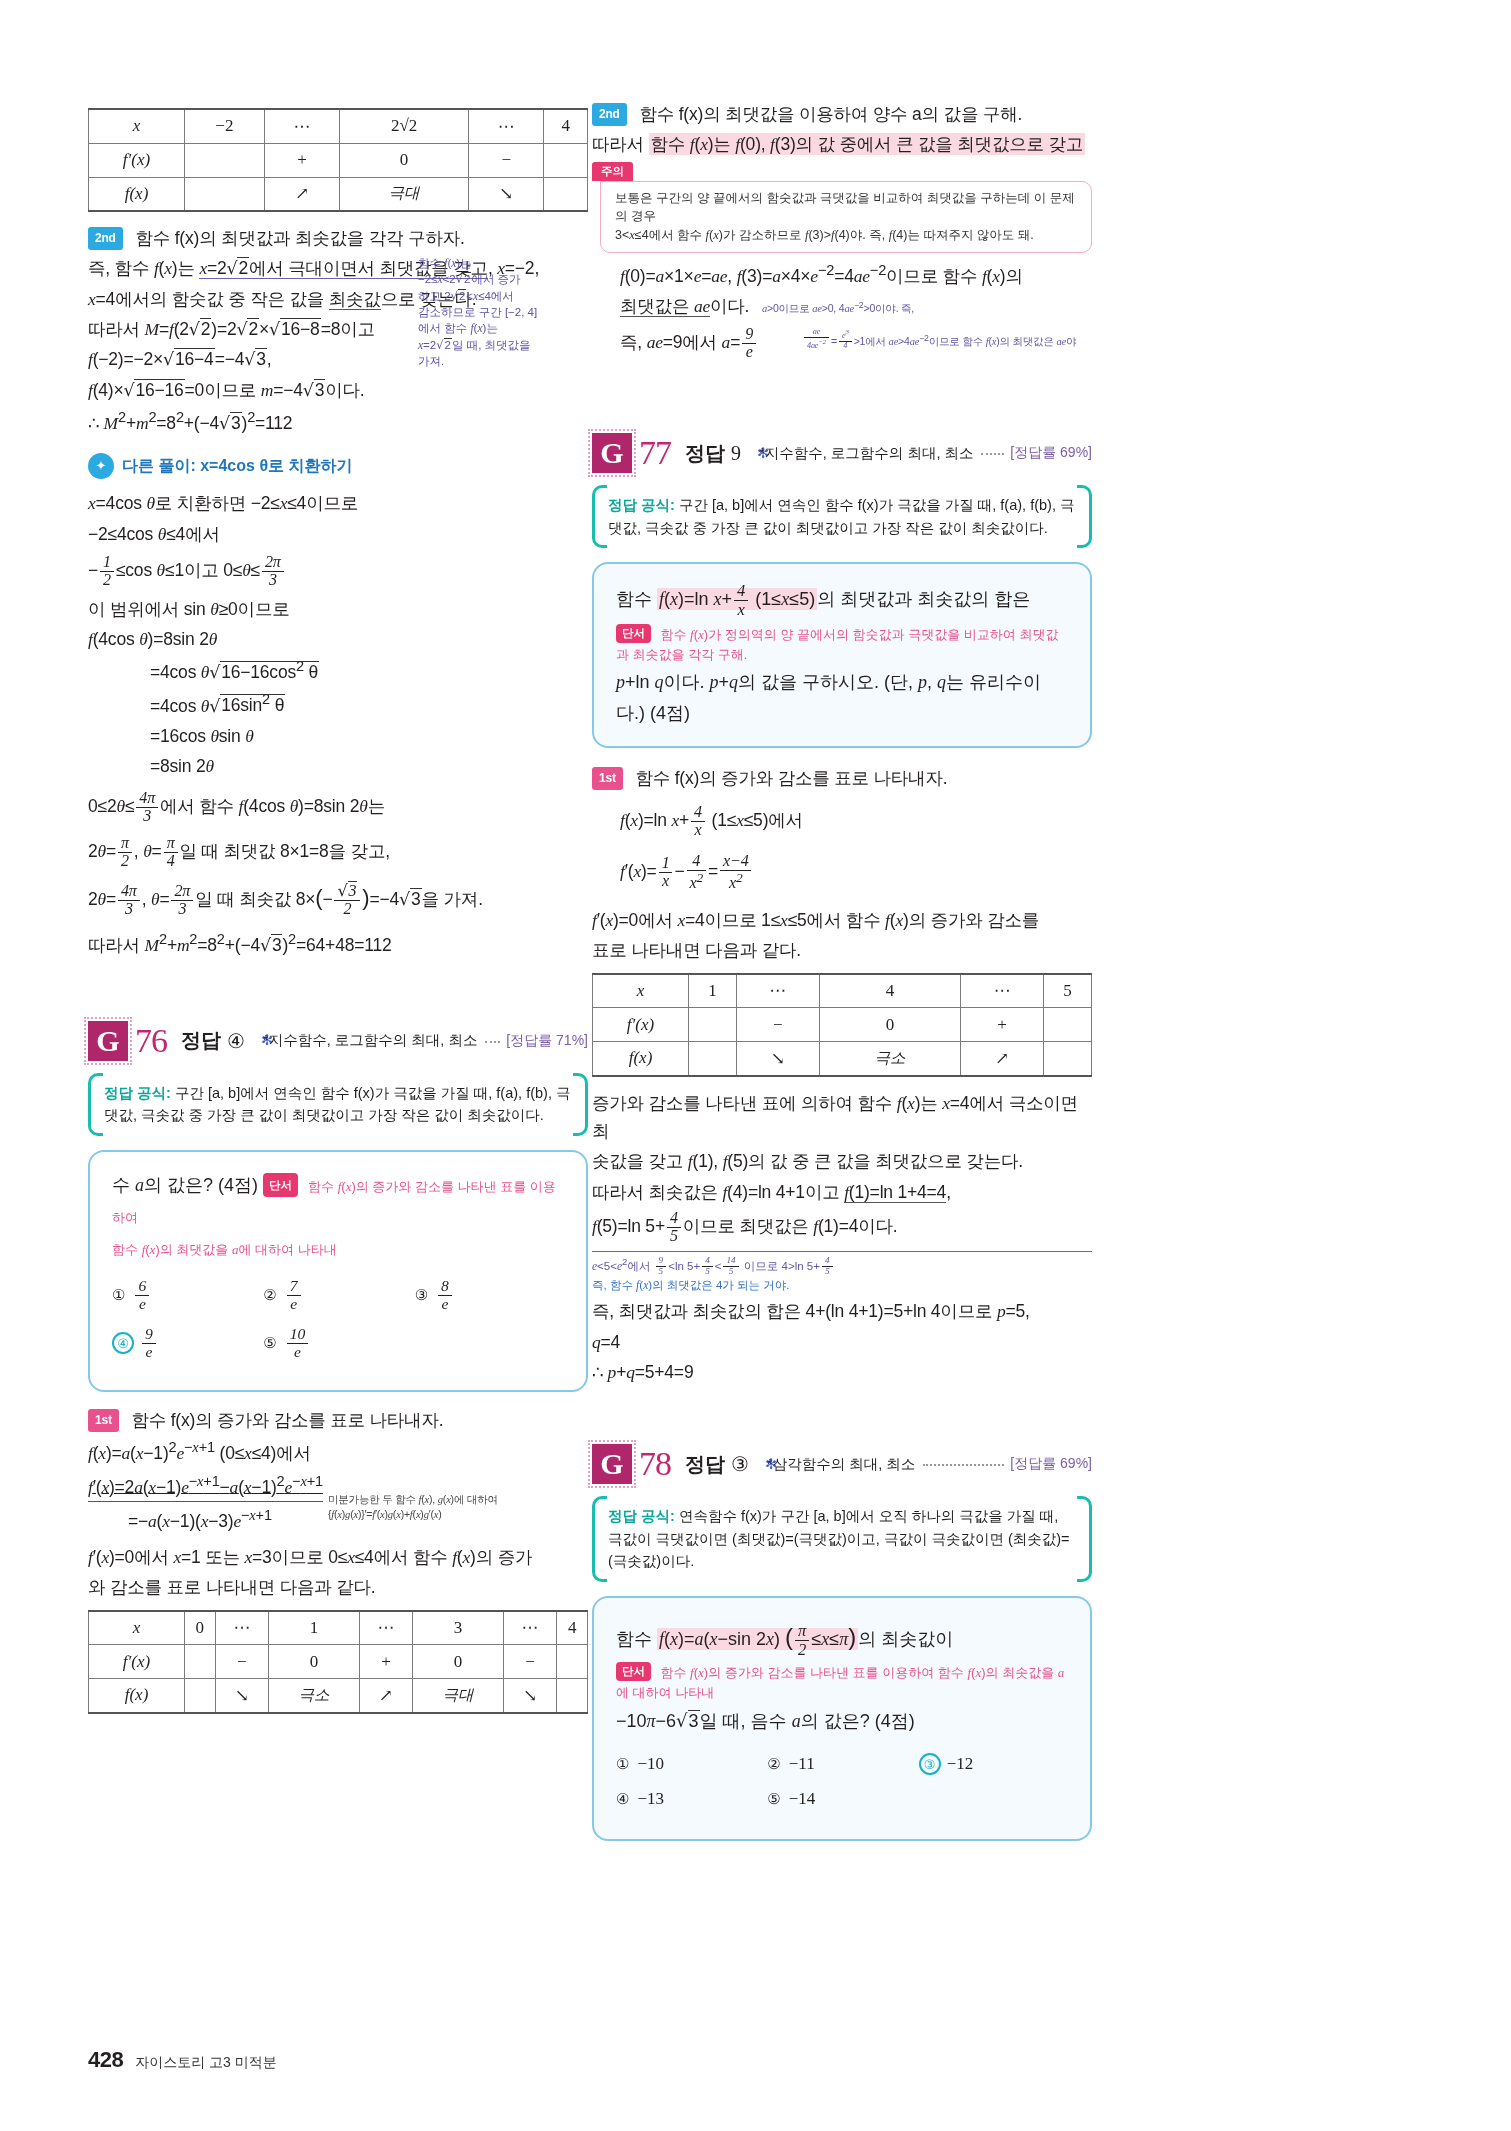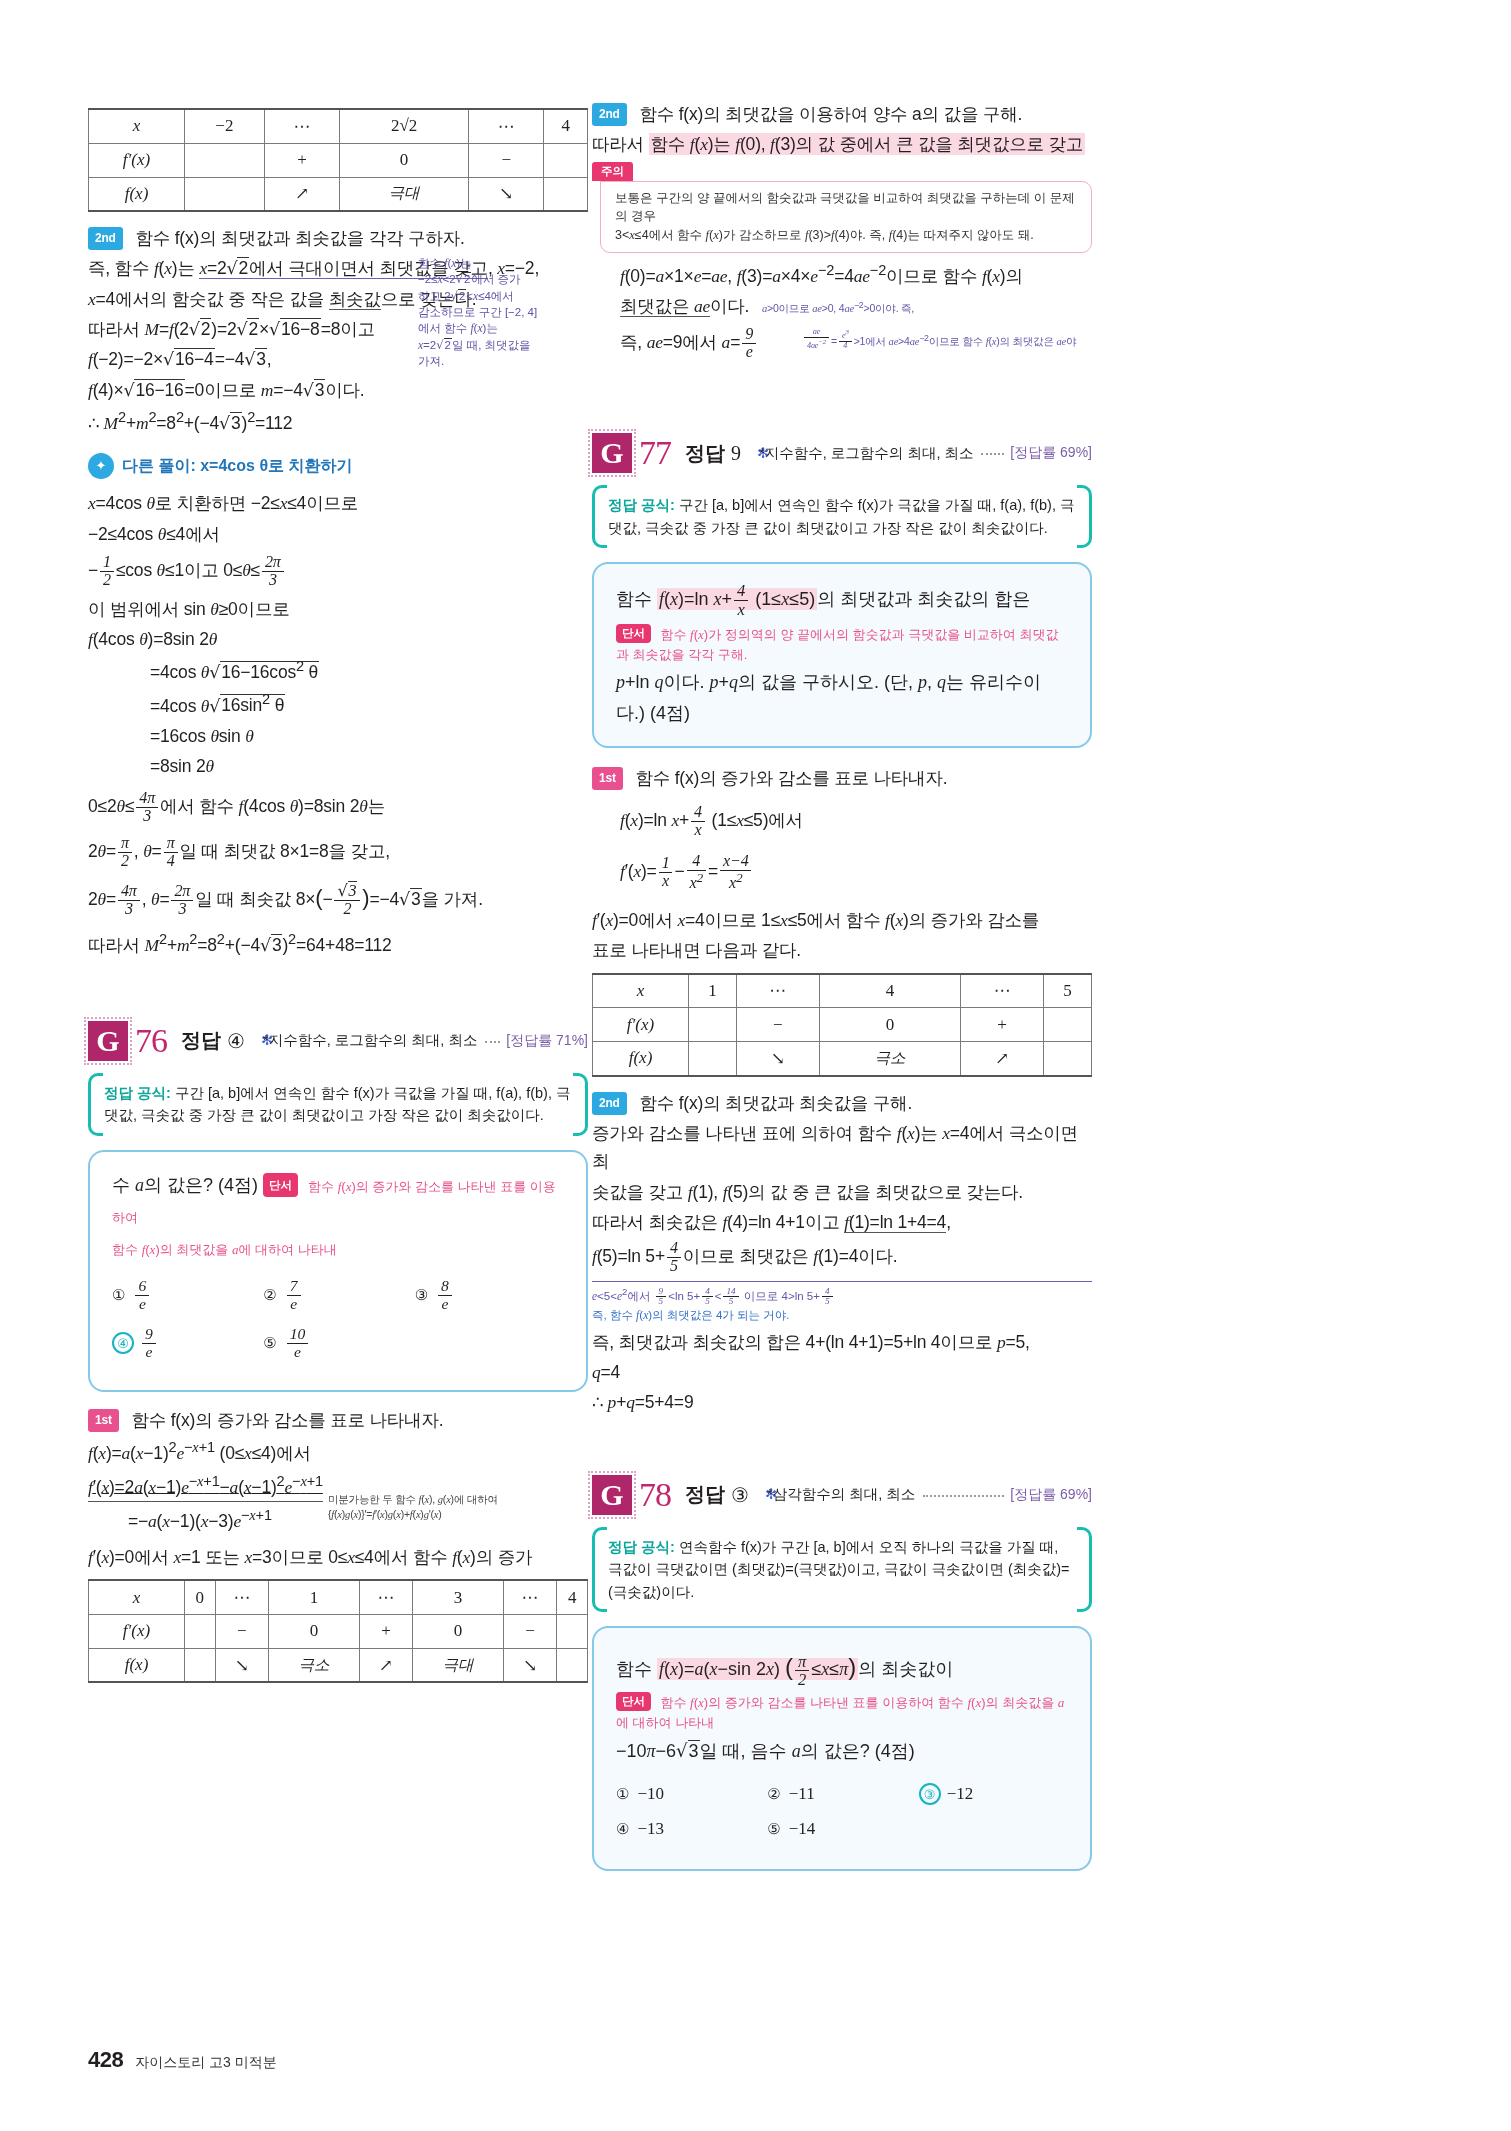--- a/index.html
+++ b/index.html
@@ -309,20 +309,21 @@
     <div class="ln" style="margin-left:40px; position:relative;">
       =−<span class="mth">a</span>(<span class="mth">x</span>−1)(<span class="mth">x</span>−3)<span class="mth">e</span><sup>−<span class="mth">x</span>+1</sup>
       <span class="note-purple" style="position:absolute; left:200px; top:-12px; width:210px; color:#444; font-size:10.5px;">
         미분가능한 두 함수 <span class="mth">f</span>(<span class="mth">x</span>), <span class="mth">g</span>(<span class="mth">x</span>)에 대하여<br>
         {<span class="mth">f</span>(<span class="mth">x</span>)<span class="mth">g</span>(<span class="mth">x</span>)}′=<span class="mth">f</span>′(<span class="mth">x</span>)<span class="mth">g</span>(<span class="mth">x</span>)+<span class="mth">f</span>(<span class="mth">x</span>)<span class="mth">g</span>′(<span class="mth">x</span>)
       </span>
     </div>
     <div class="ln" style="margin-top:8px;">
       <span class="mth">f</span>′(<span class="mth">x</span>)=0에서 <span class="mth">x</span>=1 또는 <span class="mth">x</span>=3이므로 0≤<span class="mth">x</span>≤4에서 함수 <span class="mth">f</span>(<span class="mth">x</span>)의 증가
     </div>
+    <div class="ln">와 감소를 표로 나타내면 다음과 같다.</div>
 
     <table class="vt">
       <tbody>
           <tr>
         <td class="hdr">x</td>
         <td>0</td>
         <td>⋯</td>
         <td>1</td>
         <td>⋯</td>
         <td>3</td>
@@ -463,24 +464,20 @@
         <td class="hdr">f(x)</td>
         <td></td>
         <td>↘</td>
         <td class="ko">극소</td>
         <td>↗</td>
         <td></td>
       </tr>
     </tbody>
       </table>
 
-    <div class="ln">
-      <span class="badge-step">2nd</span>
-      <span>함수 f(x)의 최댓값과 최솟값을 구해.</span>
-    </div>
 
     <div class="ln">
       증가와 감소를 나타낸 표에 의하여 함수 <span class="mth">f</span>(<span class="mth">x</span>)는 <span class="mth">x</span>=4에서 극소이면 최
     </div>
     <div class="ln">
       솟값을 갖고 <span class="mth">f</span>(1), <span class="mth">f</span>(5)의 값 중 큰 값을 최댓값으로 갖는다.
     </div>
     <div class="ln">
       따라서 최솟값은 <span class="mth">f</span>(4)=ln 4+1이고 <span class="u-thin"><span class="mth">f</span>(1)=ln 1+4=4</span>,
     </div>

